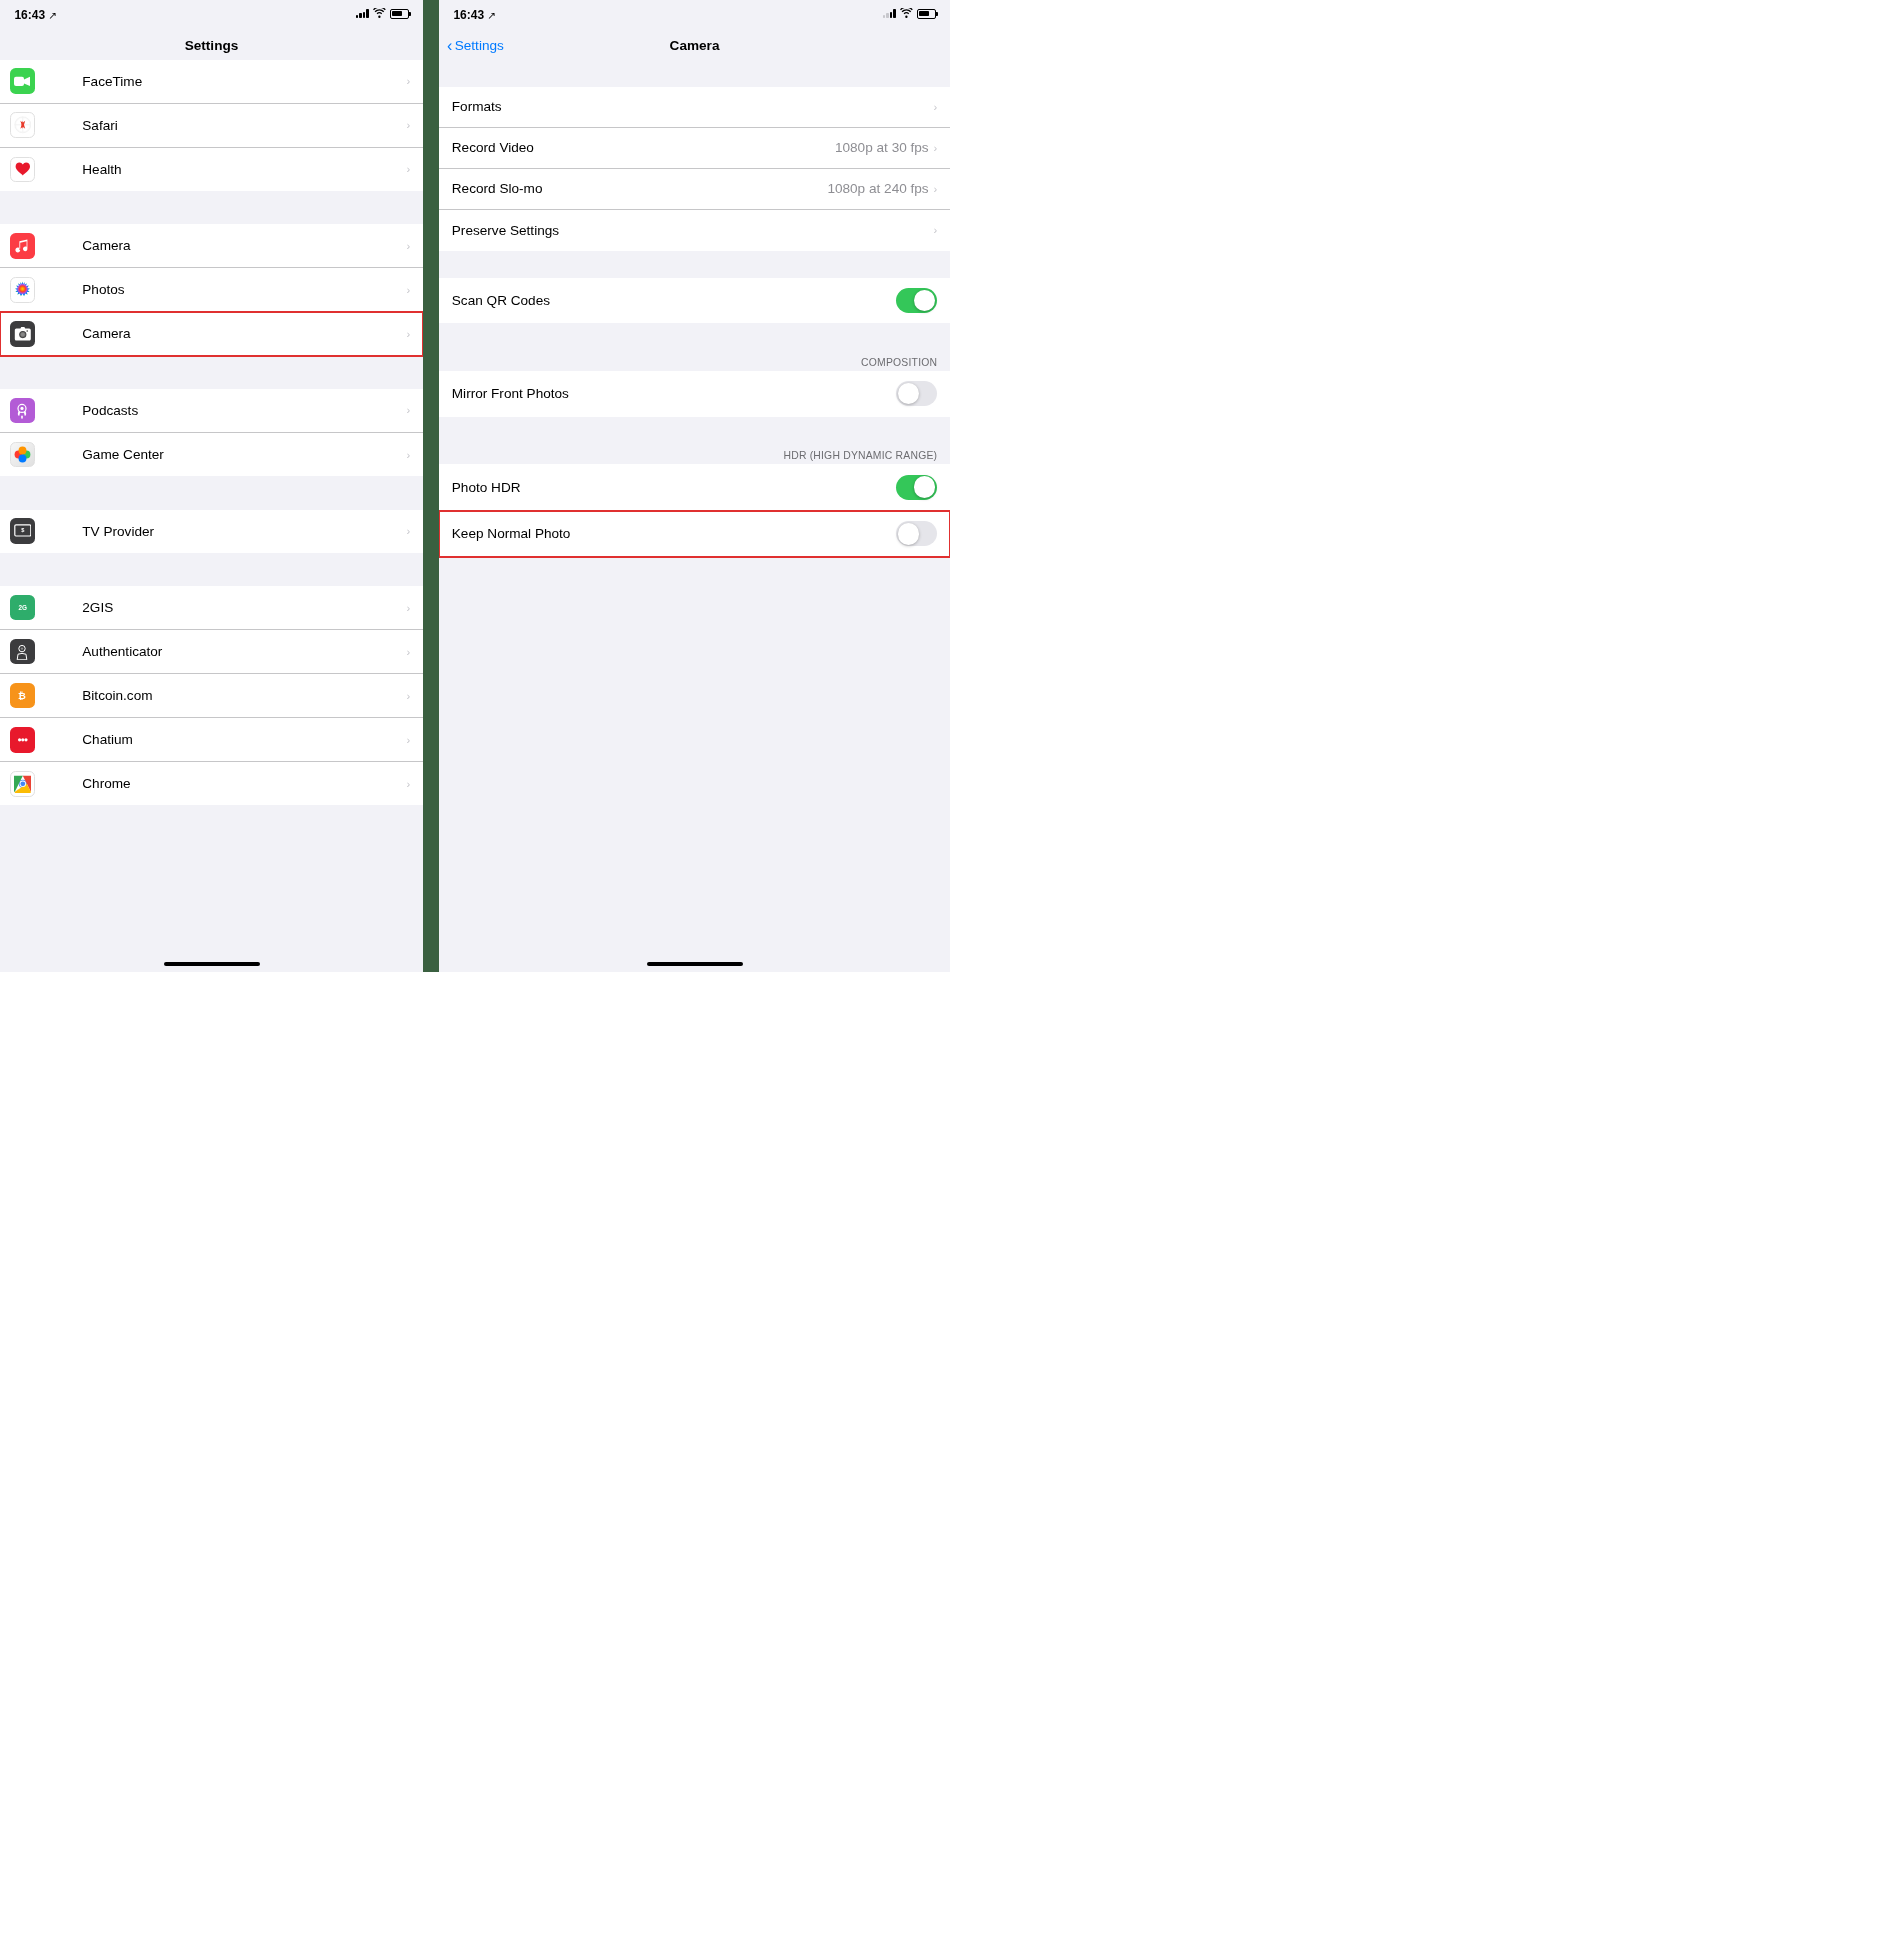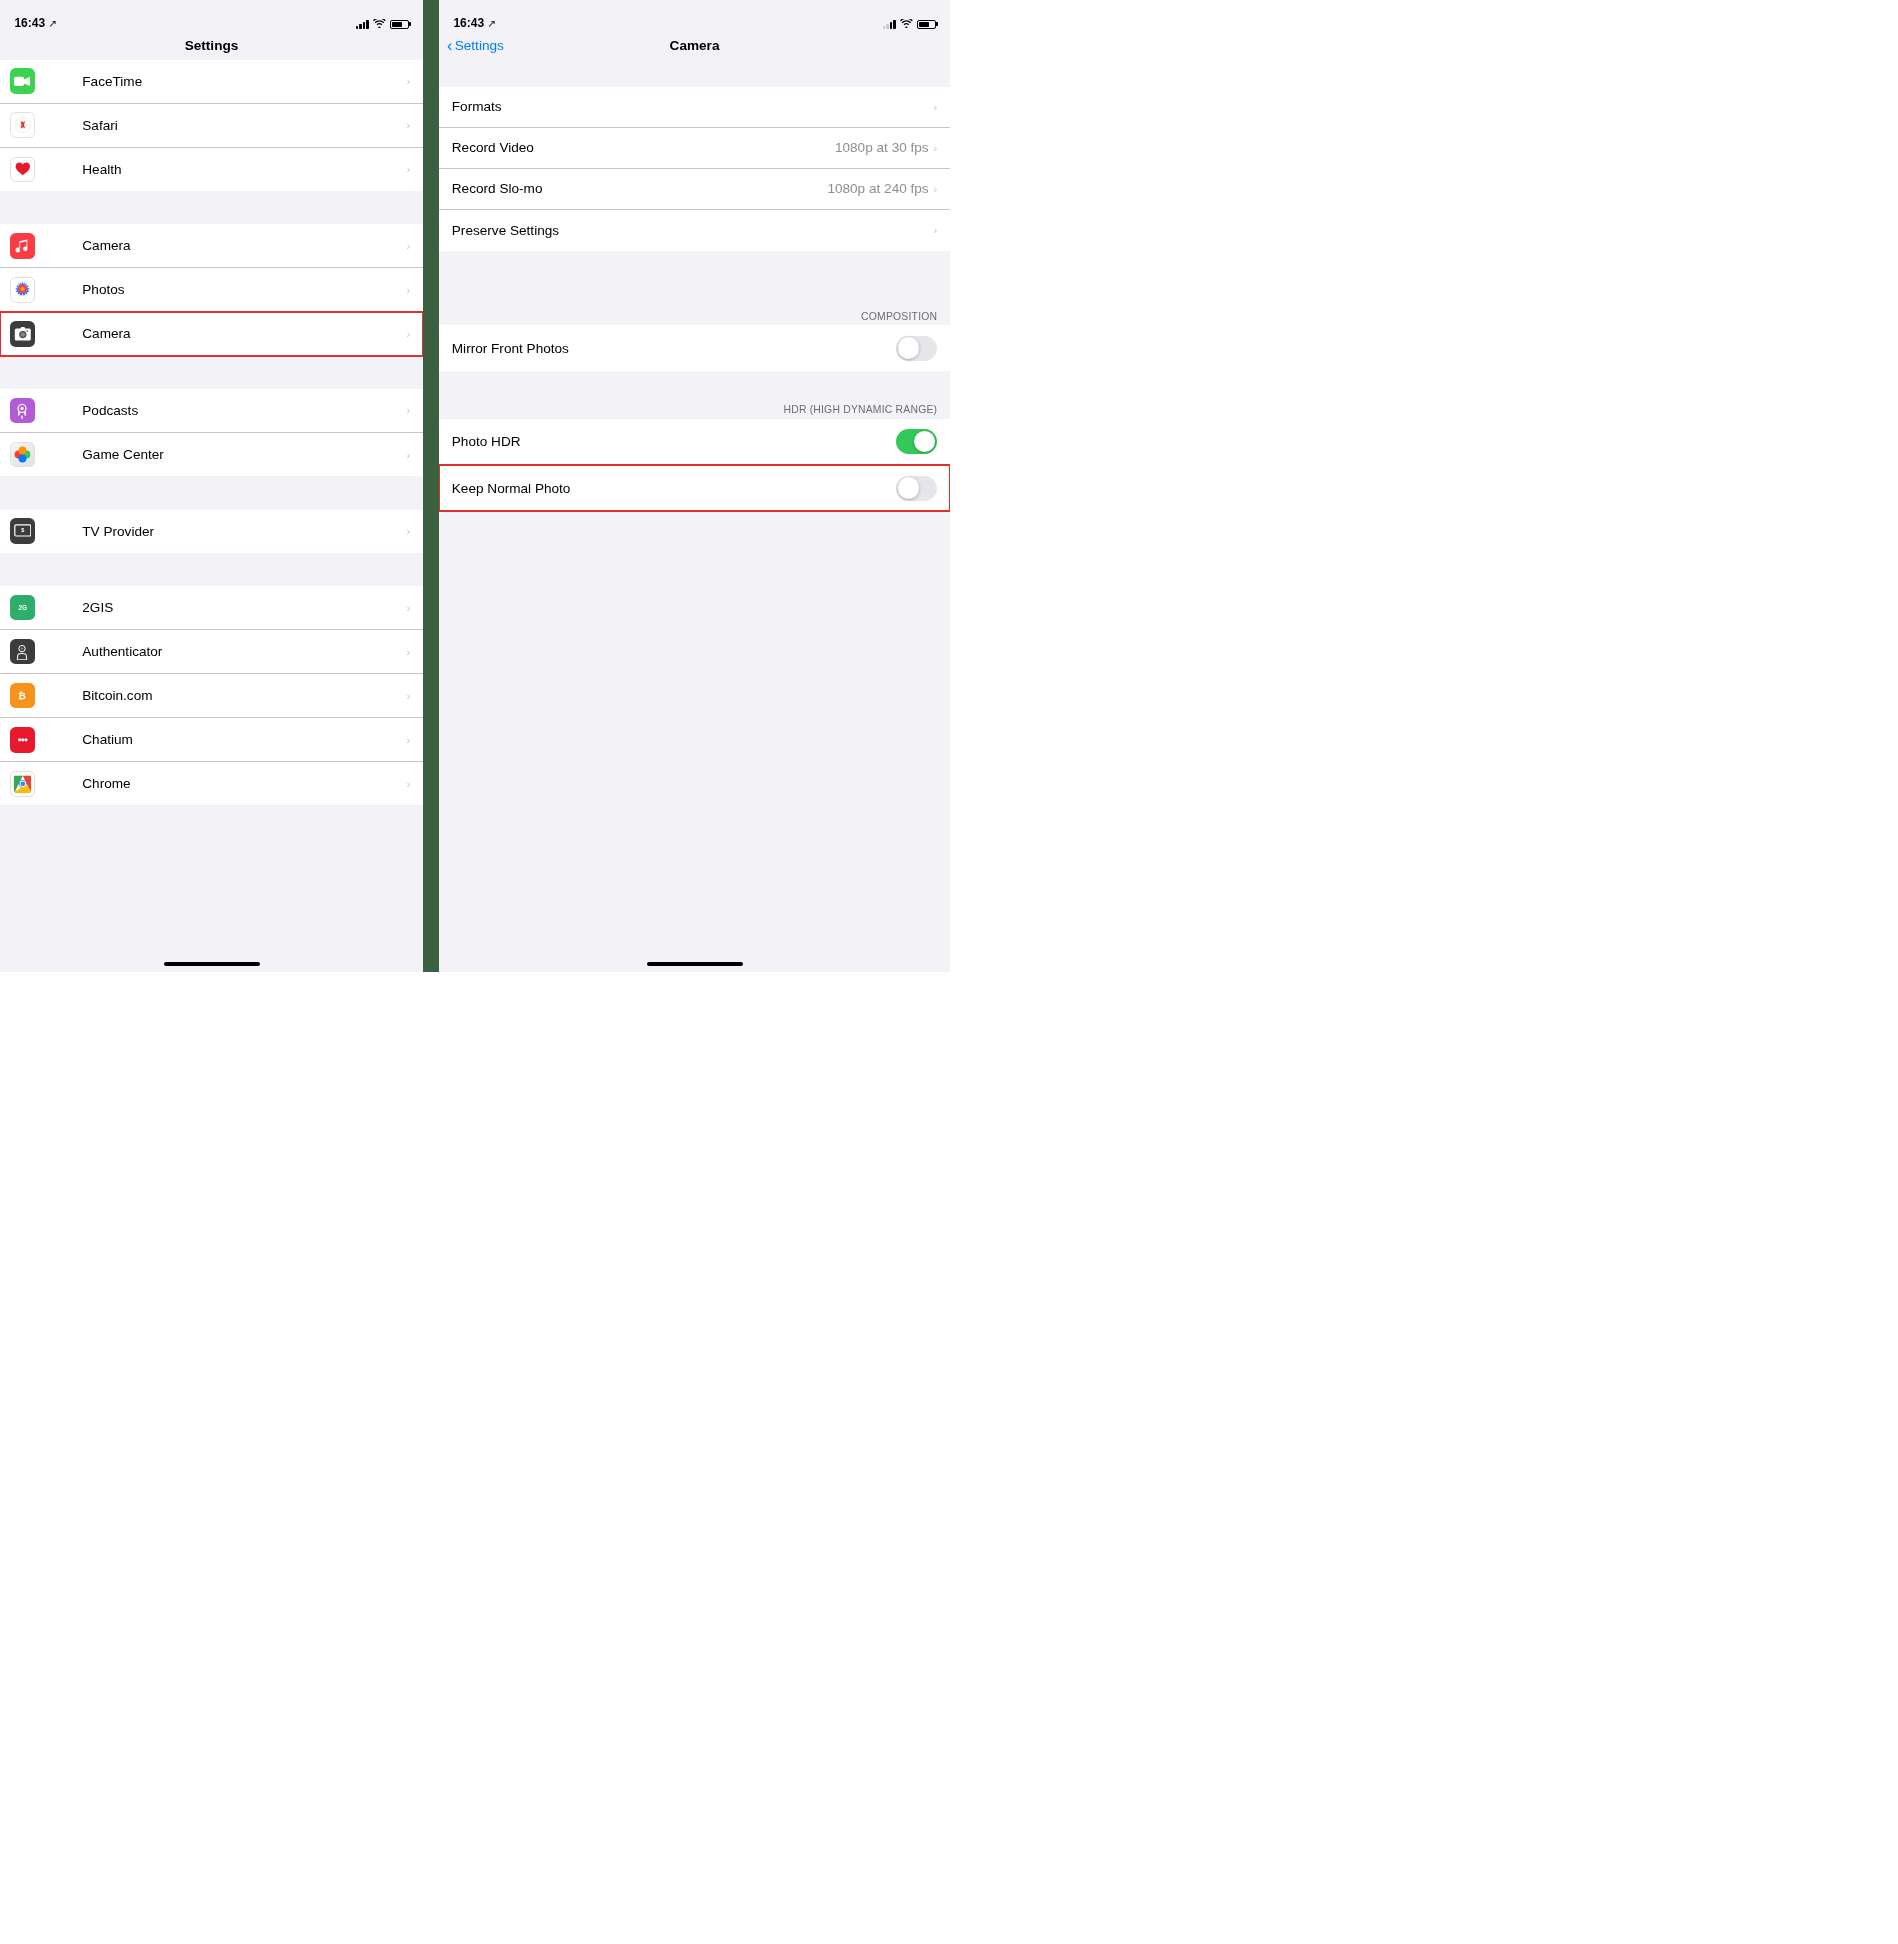--- a/index.html
+++ b/index.html
@@ -36,21 +36,21 @@
       display: flex;
       flex-direction: column;
       height: 100%;
       overflow: hidden;
     }
 
     
     .status-bar {
       display: flex;
       justify-content: space-between;
-      align-items: flex-end;
+      align-items: flex-start;
       padding: 8px 14.4px 4.8px;
       background: #f2f2f7;
       height: 35px;
     }
     .status-time {
       font-size: 12px;
       font-weight: 600;
       color: #000;
     }
     .status-icons {
@@ -599,20 +599,28 @@
         <span class="chevron">›</span>
       </div>
       <div class="camera-item">
         <span class="camera-item-label">Preserve Settings</span>
         <span class="chevron">›</span>
       </div>
     </div>
 
     <div class="camera-gap"></div>
 
+    <div class="camera-group">
+      <div class="camera-item">
+        <span class="camera-item-label">Scan QR Codes</span>
+        <div class="toggle on">
+          <div class="toggle-knob"></div>
+        </div>
+      </div>
+    </div>
 
     <div class="camera-gap"></div>
 
     <div class="section-header-text">COMPOSITION</div>
 
     <div class="camera-group">
       <div class="camera-item">
         <span class="camera-item-label">Mirror Front Photos</span>
         <div class="toggle off">
           <div class="toggle-knob"></div>

